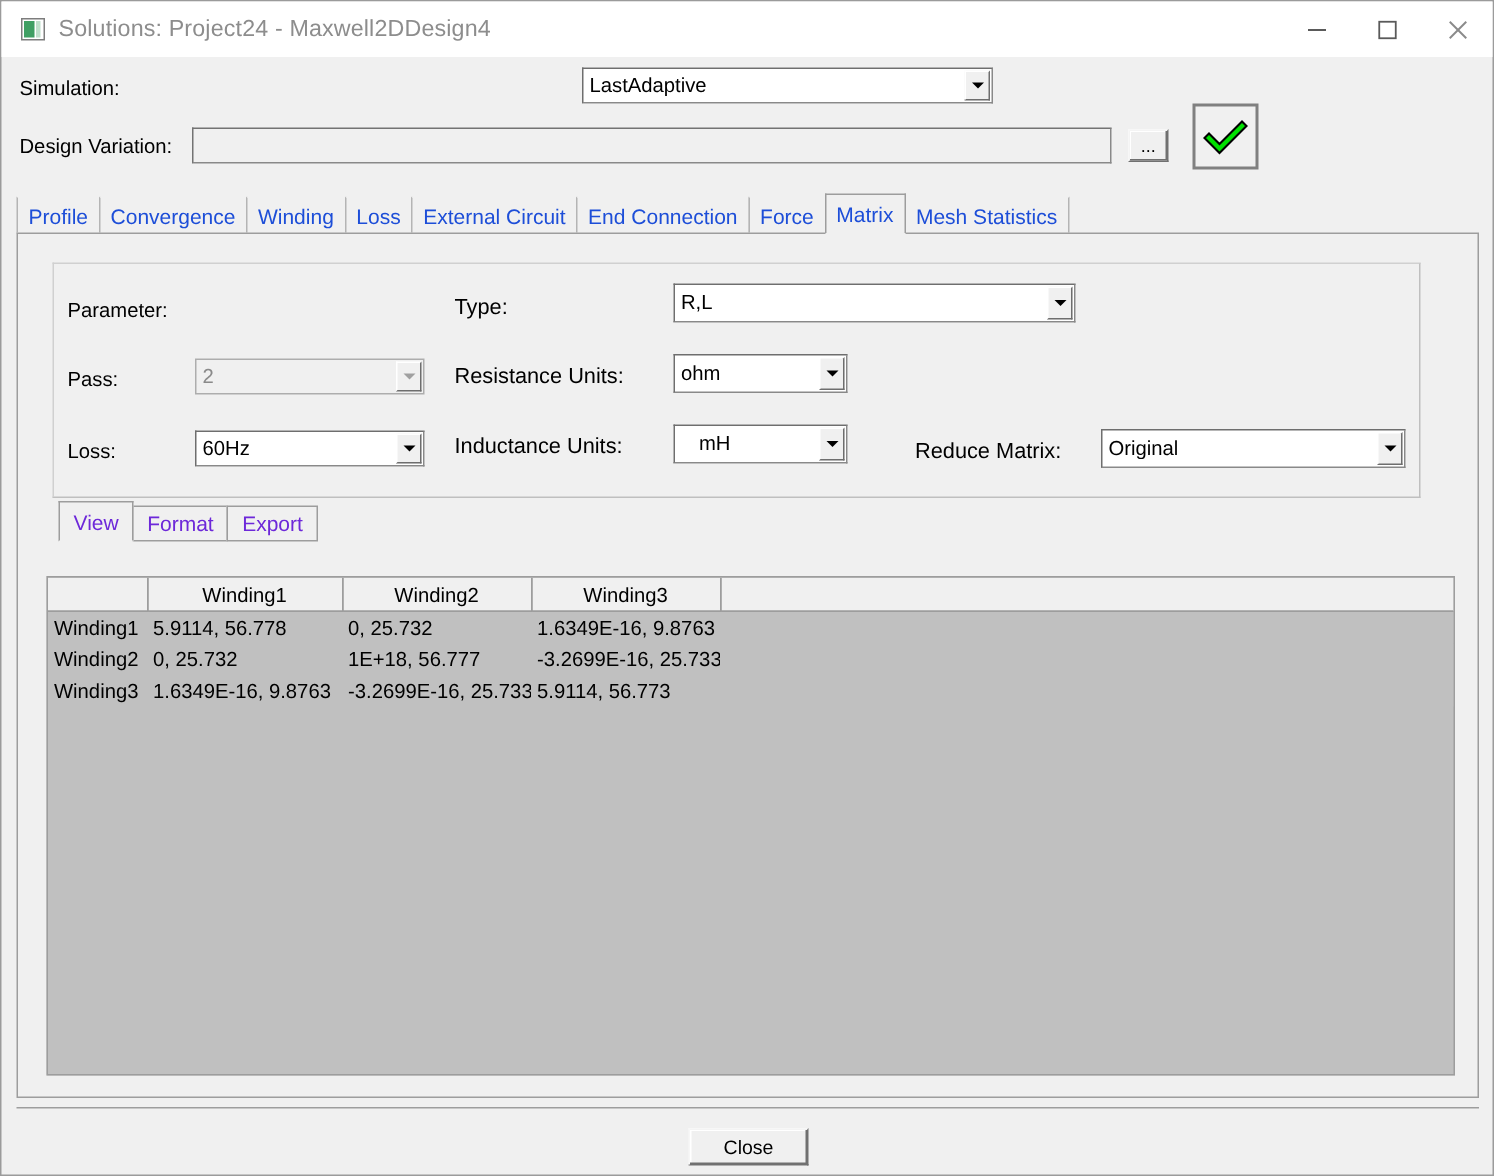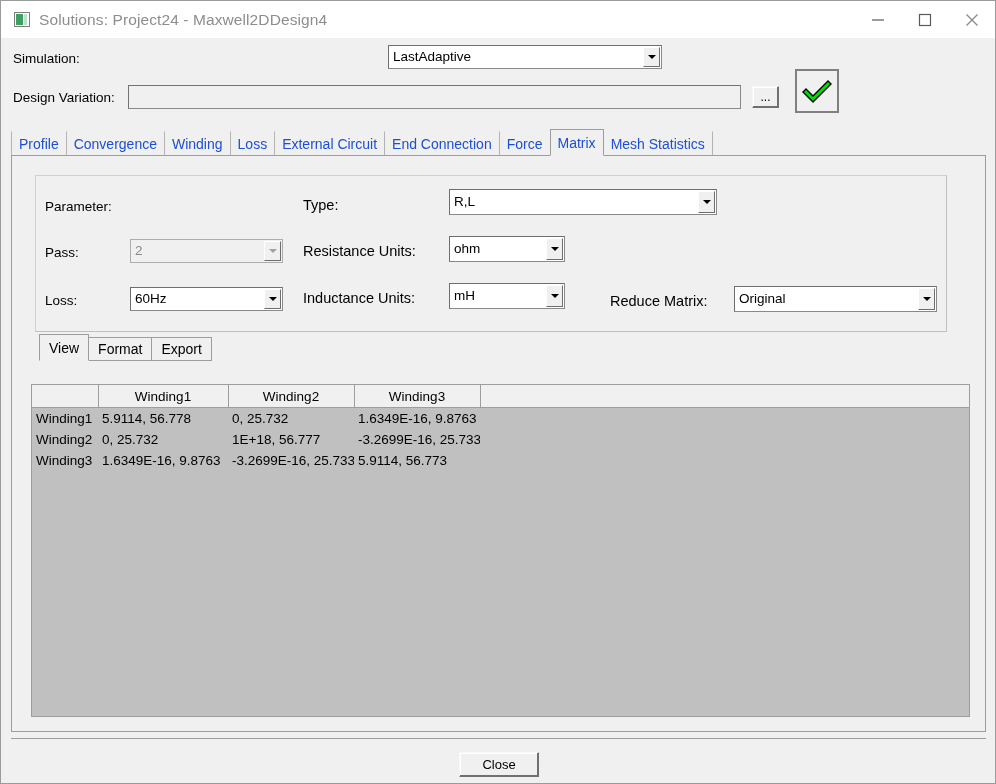--- a/index.html
+++ b/index.html
@@ -244,21 +244,21 @@
   .subtab {
     box-sizing: border-box;
     height: 24px;
     padding: 0 9px;
     display: flex;
     align-items: center;
     font-size: 14px;
     border: 1px solid #9d9d9d;
     background: #f0f0f0;
     margin-right: -1px;
-    color: #000000;
+    color: #6d28d9;
     white-space: nowrap;
   }
   .subtab.active {
     height: 27px;
     border-bottom-color: #f0f0f0;
     position: relative;
     z-index: 3;
   }
 
   
@@ -423,21 +423,21 @@
     <span class="arrowbtn"></span>
   </div>
 
   <div class="lbl" style="left:44px; top:292px;">Loss:</div>
   <div class="ctl" style="left:129px; top:286px; width:153px; height:24px;">
     <span class="val">60Hz</span>
     <span class="arrowbtn"></span>
   </div>
 
   <div class="lbl" style="left:302px; top:289px; font-size:14.5px;">Inductance Units:</div>
-  <div class="ctl" style="left:448px; top:282px; width:116px; height:26px;">
+  <div class="ctl" style="left:448px; top:282px; width:116px; height:26px;padding-left:12px;">
     <span class="val">mH</span>
     <span class="arrowbtn"></span>
   </div>
 
   <div class="lbl" style="left:609px; top:292px; font-size:14.5px;">Reduce Matrix:</div>
   <div class="ctl" style="left:733px; top:285px; width:203px; height:26px;align-items:center;">
     <span class="val">Original</span>
     <span class="arrowbtn"></span>
   </div>
 

